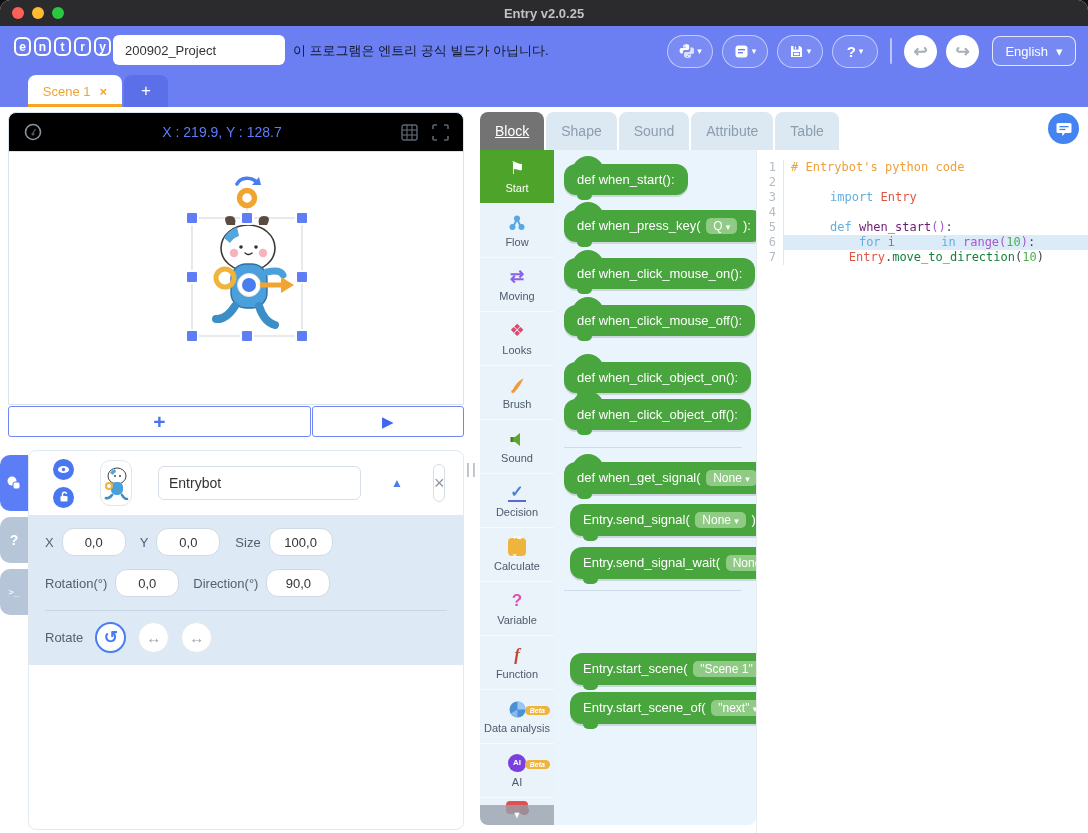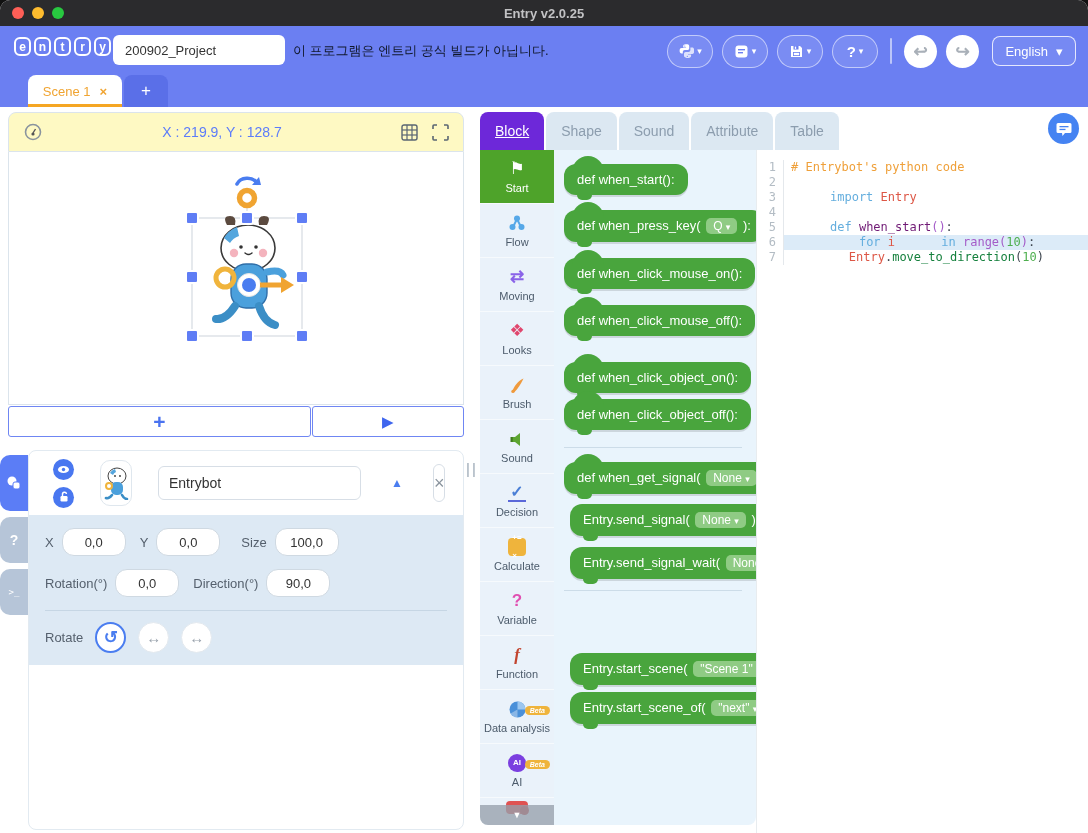--- a/index.html
+++ b/index.html
@@ -32,21 +32,21 @@
   
   #scene-tab{position:absolute;left:28px;top:49px;width:94px;height:32px;background:#fff;border-radius:8px 8px 0 0;
              display:flex;align-items:center;justify-content:center;gap:9px;}
   #scene-tab .lbl{color:#f0a431;font-size:13px;}
   #scene-tab .x{color:#f0a431;font-size:13px;font-weight:bold;}
   #scene-underline{position:absolute;left:28px;top:78px;width:94px;height:3px;background:#f5a623;}
   #plus-tab{position:absolute;left:124px;top:49px;width:44px;height:32px;background:#5a6fe8;border-radius:8px 8px 0 0;
             display:flex;align-items:center;justify-content:center;color:#fff;font-size:17px;}
   
   #stage-card{position:absolute;left:8px;top:112px;width:456px;}
-  #stage-header{height:40px;border:1px solid #dbe4ec;border-radius:8px 8px 0 0;background:#fef9c3;
+  #stage-header{height:40px;border:1px solid #dbe4ec;border-radius:8px 8px 0 0;background:#000000;
                 display:flex;align-items:center;padding:0 14px;}
   #stage-coords{flex:1;text-align:center;color:#5c7cfa;font-size:14px;}
   .stage-hicons{display:flex;gap:14px;align-items:center;}
   #stage-canvas{height:253px;border:1px solid #dbe4ec;border-top:none;background:#fff;position:relative;}
   #stage-buttons{display:flex;margin-top:1px;}
   .sbtn{height:31px;border:1px solid #6f86f3;border-radius:3px;background:#fff;display:flex;align-items:center;justify-content:center;}
   #add-object-btn{flex:2;color:#4a73f0;font-size:21px;font-weight:bold;}
   #play-btn{flex:1;margin-left:1px;color:#3f66ee;font-size:15px;}
   
   .side-tab{position:absolute;left:0;width:28px;border-radius:10px 0 0 10px;display:flex;align-items:center;justify-content:center;}
@@ -73,21 +73,21 @@
               font-family:"Liberation Sans",sans-serif;background:#fff;}
   .prop-divider{height:1px;background:#c6d6e4;margin:2px 0 11px 0;}
   .rotate-row{display:flex;align-items:center;gap:12px;margin-bottom:2px;}
   .rot-btn{width:31px;height:31px;border-radius:50%;background:#fff;display:flex;align-items:center;justify-content:center;}
   .rot-active{border:2px solid #4a7df0;color:#4a7df0;font-size:17px;font-weight:bold;}
   .rot-plain{border:1px solid #e3e9ef;color:#9aa3ad;font-size:15px;font-weight:bold;}
   
   #ws-tabs{position:absolute;left:480px;top:112px;display:flex;gap:2px;}
   .ws-tab{height:38px;padding:0 15px;border-radius:8px 8px 0 0;background:#dce8f2;color:#8c9dae;font-size:14px;
           display:flex;align-items:center;justify-content:center;}
-  .ws-tab.active{background:#6d28d9;color:#fff;text-decoration:underline;}
+  .ws-tab.active{background:#737373;color:#fff;text-decoration:underline;}
   #chat-btn{position:absolute;left:1048px;top:113px;width:31px;height:31px;border-radius:50%;background:#4583f2;
             display:flex;align-items:center;justify-content:center;}
   
   #category-col{position:absolute;left:480px;top:150px;width:74px;height:675px;background:#eaf2fa;border-radius:0 0 0 8px;overflow:hidden;}
   .cat-item{height:54px;display:flex;flex-direction:column;align-items:center;justify-content:center;gap:3px;
             border-bottom:1px solid #f6fafd;position:relative;}
   .cat-item .cat-label{font-size:11px;color:#4c5b6b;white-space:nowrap;}
   .cat-item.selected{background:#4ea32a;}
   .cat-item.selected .cat-label{color:#fff;}
   .cat-icon{height:20px;display:flex;align-items:center;justify-content:center;font-size:18px;line-height:18px;}
@@ -320,21 +320,21 @@
       <div id="obj-close">
         <span>×</span>
       </div>
     </div>
     <div class="obj-props">
       <div class="prop-row">
         <span class="prop-label">X</span>
         <input class="prop-input" value="0,0" style="">
         <span class="prop-label" style="margin-left:6px">Y</span>
         <input class="prop-input" value="0,0" style="">
-        <span class="prop-label" style="margin-left:13px">Size</span>
+        <span class="prop-label" style="margin-left:7px">Size</span>
         <input class="prop-input" value="100,0" style="">
       </div>
       <div class="prop-row">
         <span class="prop-label">Rotation(°)</span>
         <input class="prop-input" value="0,0" style="">
         <span class="prop-label" style="margin-left:6px">Direction(°)</span>
         <input class="prop-input" value="90,0" style="">
       </div>
       <div class="prop-divider"></div>
       <div class="rotate-row">

